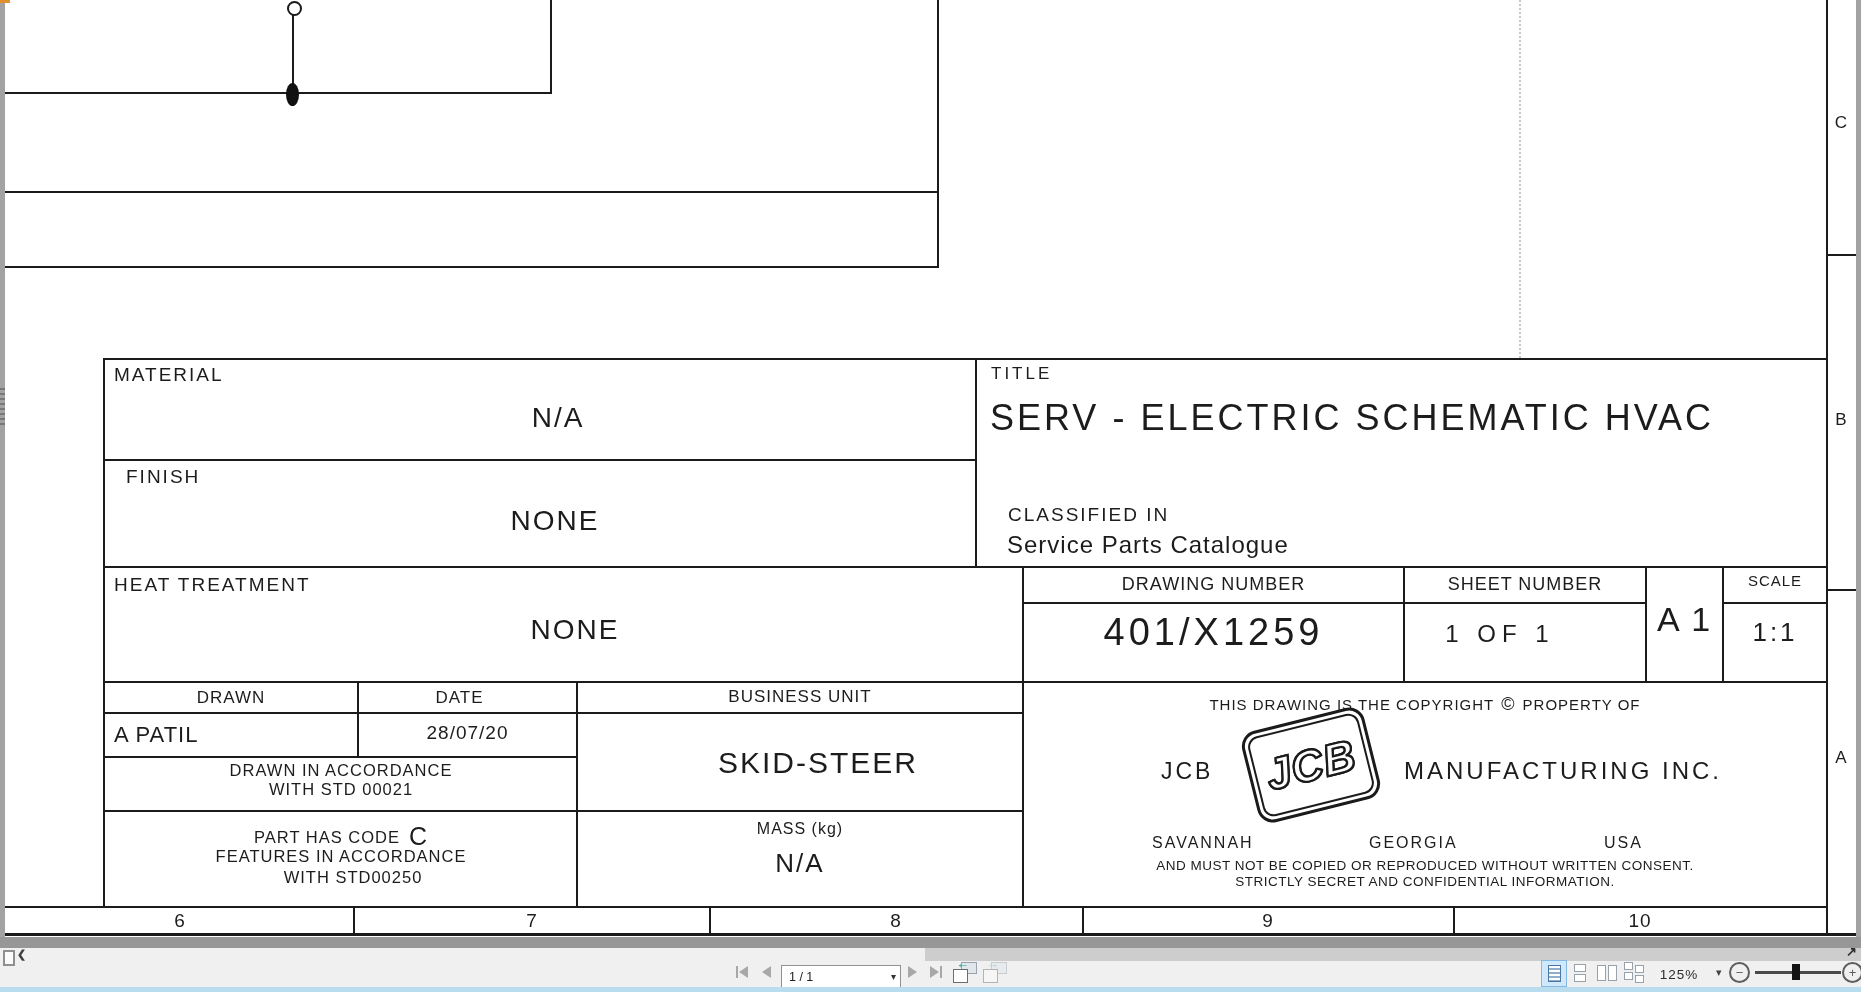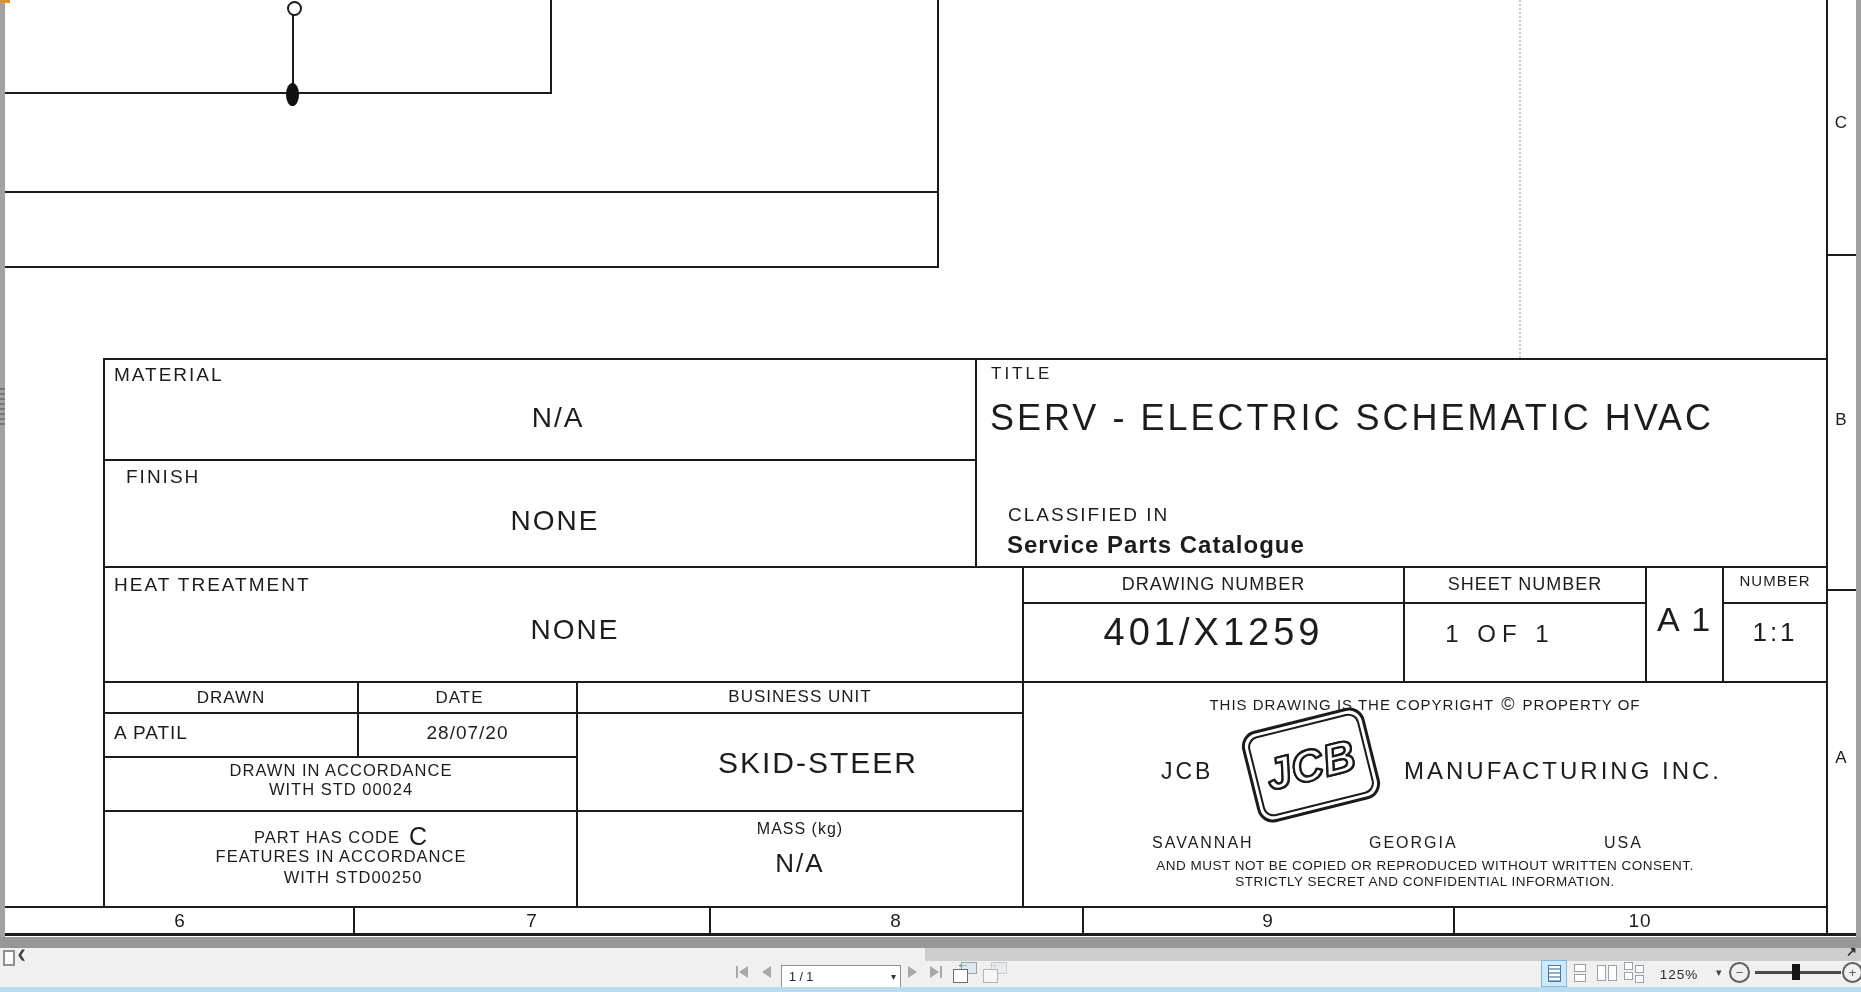--- a/index.html
+++ b/index.html
@@ -73,38 +73,38 @@
   <span class="cad" style="left:114px;top:364px;font-size:19px;letter-spacing:2px;">MATERIAL</span>
   <div class="cad ctr" style="left:458px;top:402px;width:200px;font-size:28px;letter-spacing:2px;">N/A</div>
   <span class="cad" style="left:126px;top:466px;font-size:19px;letter-spacing:2px;">FINISH</span>
   <div class="cad ctr" style="left:455px;top:505px;width:200px;font-size:28px;letter-spacing:2px;">NONE</div>
   <span class="cad" style="left:114px;top:574px;font-size:19px;letter-spacing:2px;">HEAT TREATMENT</span>
   <div class="cad ctr" style="left:475px;top:614px;width:200px;font-size:28px;letter-spacing:2px;">NONE</div>
 
   <span class="cad" style="left:991px;top:364px;font-size:17px;letter-spacing:3px;">TITLE</span>
   <span class="cad" style="left:990px;top:397px;font-size:36px;letter-spacing:3px;">SERV - ELECTRIC SCHEMATIC HVAC</span>
   <span class="cad" style="left:1008px;top:504px;font-size:19px;letter-spacing:2px;">CLASSIFIED IN</span>
-  <span class="cad" style="left:1007px;top:531px;font-size:24px;letter-spacing:1px;font-weight:bold;">Service Parts Catalogue</span>
+  <span class="cad" style="left:1007px;top:531px;font-size:24px;letter-spacing:1px;">Service Parts Catalogue</span>
 
   <div class="cad ctr" style="left:1023px;top:574px;width:381px;font-size:18px;letter-spacing:1px;">DRAWING NUMBER</div>
   <div class="cad ctr" style="left:1023px;top:611px;width:381px;font-size:38px;letter-spacing:4px;">401/X1259</div>
   <div class="cad ctr" style="left:1404px;top:574px;width:242px;font-size:18px;letter-spacing:1px;">SHEET NUMBER</div>
   <div class="cad ctr" style="left:1404px;top:620px;width:192px;font-size:24px;letter-spacing:6px;">1 OF 1</div>
   <div class="cad ctr" style="left:1646px;top:600px;width:77px;font-size:34px;letter-spacing:2px;">A 1</div>
-  <div class="cad ctr" style="left:1723px;top:572px;width:104px;font-size:15px;letter-spacing:1px;">NUMBER</div>
+  <div class="cad ctr" style="left:1723px;top:572px;width:104px;font-size:15px;letter-spacing:1px;">SCALE</div>
   <div class="cad ctr" style="left:1723px;top:617px;width:104px;font-size:26px;letter-spacing:3px;text-align:center;">1:1</div>
 
   <div class="cad ctr" style="left:104px;top:688px;width:254px;font-size:17px;letter-spacing:1px;">DRAWN</div>
   <div class="cad ctr" style="left:358px;top:688px;width:203px;font-size:17px;letter-spacing:1px;">DATE</div>
   <div class="cad ctr" style="left:577px;top:687px;width:446px;font-size:17px;letter-spacing:1px;">BUSINESS UNIT</div>
-  <span class="cad" style="left:114px;top:722px;font-size:19px;letter-spacing:1px;">A PATIL</span>
+  <span class="cad" style="left:114px;top:722px;font-size:22px;letter-spacing:1px;">A PATIL</span>
   <div class="cad ctr" style="left:358px;top:722px;width:219px;font-size:19px;letter-spacing:1px;">28/07/20</div>
   <div class="cad ctr" style="left:577px;top:746px;width:482px;font-size:30px;letter-spacing:2px;">SKID-STEER</div>
   <div class="cad ctr" style="left:104px;top:761px;width:474px;font-size:16.5px;letter-spacing:1px;">DRAWN IN ACCORDANCE</div>
-  <div class="cad ctr" style="left:104px;top:780px;width:474px;font-size:16.5px;letter-spacing:1px;">WITH STD 00024</div>
+  <div class="cad ctr" style="left:104px;top:780px;width:474px;font-size:16.5px;letter-spacing:1px;">WITH STD 00021</div>
 
   <div class="cad ctr" style="left:104px;top:823px;width:474px;font-size:16.5px;letter-spacing:1px;">
       <span>PART HAS CODE</span>
       <span style="font-size:25px;margin-left:9px;position:relative;top:-1px;">C</span>
   </div>
   <div class="cad ctr" style="left:104px;top:847px;width:474px;font-size:16.5px;letter-spacing:1px;">FEATURES IN ACCORDANCE</div>
   <div class="cad ctr" style="left:104px;top:868px;width:498px;font-size:16.5px;letter-spacing:1px;">WITH STD00250</div>
   <div class="cad ctr" style="left:577px;top:820px;width:446px;font-size:16px;letter-spacing:1px;">MASS (kg)</div>
   <div class="cad ctr" style="left:577px;top:848px;width:446px;font-size:26px;letter-spacing:2px;">N/A</div>
 

